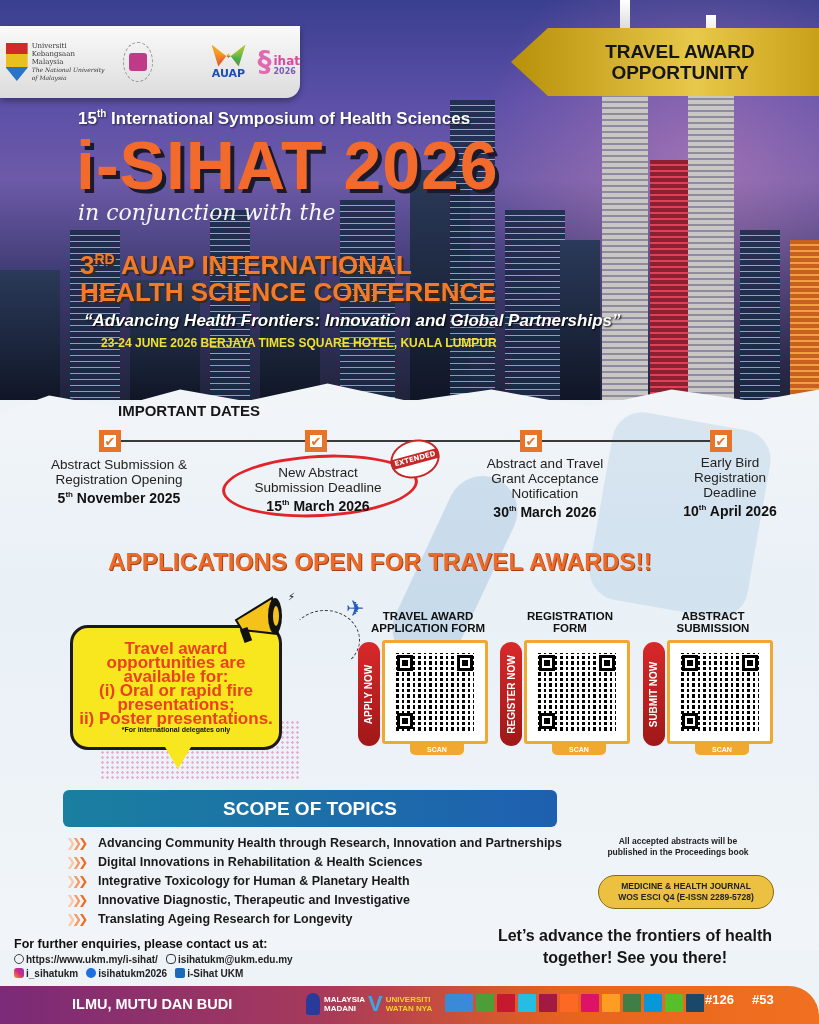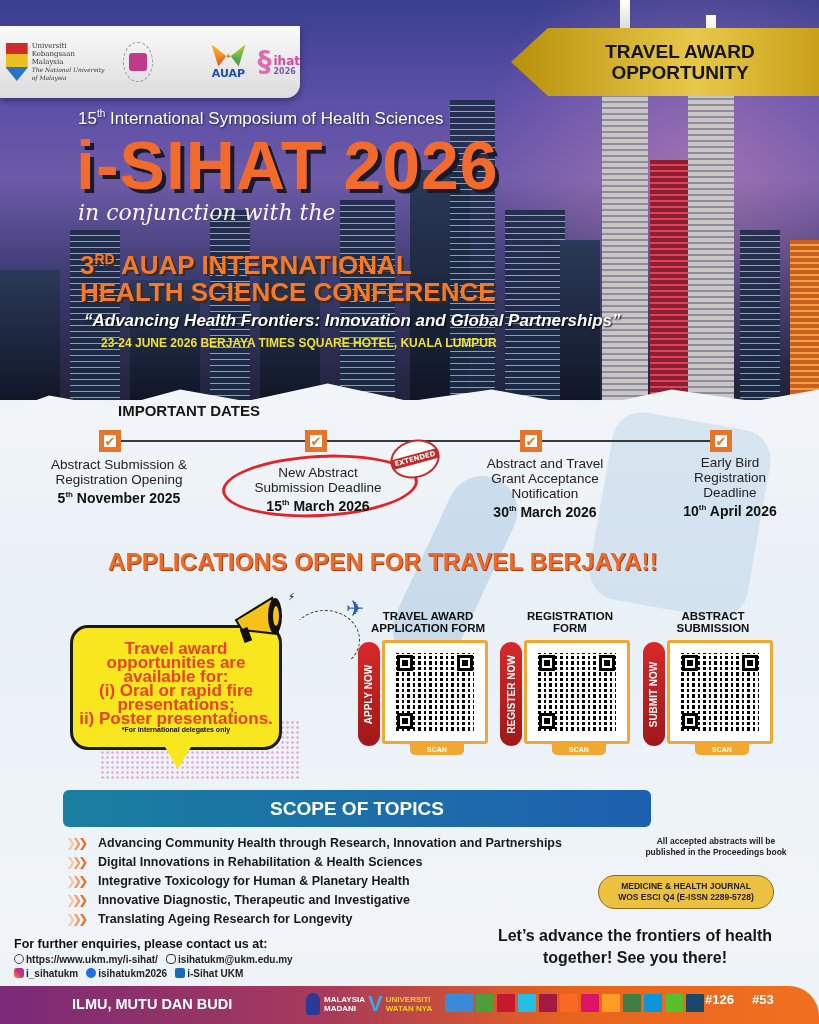--- a/index.html
+++ b/index.html
@@ -24,21 +24,21 @@
   .auap-mark { width: 34px; height: 22px; background: conic-gradient(from 200deg, #e23a3a, #f4a020, #f2d020, #40b050, #e23a3a); clip-path: polygon(0 0, 20% 100%, 50% 40%, 80% 100%, 100% 0, 50% 60%); }
   .auap-text { font-weight: bold; color: #1a4fb0; font-size: 11px; }
   .logo-sihat { display: flex; align-items: flex-end; gap: 2px; color: #d84a9e; font-weight: bold; }
   .sihat-fig { font-size: 28px; line-height: 28px; color: #e06ab0; }
   .sihat-txt { font-size: 12px; line-height: 12px; }
   .sihat-yr { font-size: 8px; color: #7a5ab8; display: block; }
 
   .travel-banner { position: absolute; right: 0; top: 28px; width: 308px; height: 68px; background: linear-gradient(90deg, #b8900a, #e8c84a 60%, #c9a018); clip-path: polygon(12% 0, 100% 0, 100% 100%, 12% 100%, 0 50%); display: flex; flex-direction: column; align-items: center; justify-content: center; padding-left: 30px; }
   .travel-banner div { font-weight: bold; font-size: 19px; line-height: 21px; color: #151515; font-family: "Liberation Sans", sans-serif; }
 
-  .symp { position: absolute; left: 78px; top: 108px; color: #fff; font-weight: normal; font-size: 17px; font-family: "Liberation Sans", sans-serif; text-shadow: 1px 1px 2px rgba(0,0,0,0.6); }
+  .symp { position: absolute; left: 78px; top: 108px; color: #fff; font-weight: bold; font-size: 17px; font-family: "Liberation Sans", sans-serif; text-shadow: 1px 1px 2px rgba(0,0,0,0.6); }
   .symp sup { font-size: 10px; }
   .main-title { position: absolute; left: 76px; top: 130px; font-family: "Liberation Sans", sans-serif; font-weight: 900; font-size: 68px; line-height: 70px; color: #f26a2c; text-shadow: 4px 4px 0 #1a1a2a; letter-spacing: 1px; }
   .conj { position: absolute; left: 78px; top: 200px; color: #fff; font-family: "DejaVu Serif", serif; font-style: italic; font-size: 22px; opacity: 0.95; }
   .conf { position: absolute; left: 80px; top: 246px; font-family: "Liberation Sans", sans-serif; font-weight: 900; color: #f27a2a; font-size: 26px; line-height: 27px; text-shadow: 2px 2px 0 #3a2a1a; }
   .conf sup { font-size: 14px; }
   .theme { position: absolute; left: 84px; top: 311px; color: #fff; font-family: "Liberation Sans", sans-serif; font-style: italic; font-weight: bold; font-size: 17px; text-shadow: 1px 1px 2px #000; }
   .venue { position: absolute; left: 92px; top: 336px; color: #f0e030; font-family: "Liberation Sans", sans-serif; font-weight: bold; font-size: 12px; margin-left: 9px; }
 
   .mid { position: absolute; left: 0; top: 360px; width: 819px; height: 590px;
     background: linear-gradient(180deg, #f3f6f9 0%, #e9f0f6 40%, #f1f5f9 100%);
@@ -77,27 +77,27 @@
   .qr { width: 78px; height: 78px; position: relative;
     background:
       repeating-linear-gradient(90deg, #000 0 3px, #fff 3px 6px, #000 6px 8px, #fff 8px 11px),
       #000;
     -webkit-mask: repeating-linear-gradient(0deg, #000 0 4px, transparent 4px 6px, #000 6px 9px, transparent 9px 11px);
   }
   .qr-finder { position: absolute; width: 16px; height: 16px; border: 3px solid #000; background: #fff; }
   .qr-finder::after { content: ""; position: absolute; left: 2px; top: 2px; width: 6px; height: 6px; background: #000; }
   .scan { position: absolute; left: 52px; top: 134px; width: 54px; height: 11px; background: #f0a830; border-radius: 0 0 5px 5px; color: #fff; font-size: 7px; font-weight: bold; text-align: center; line-height: 11px; font-family: "Liberation Sans", sans-serif; }
 
-  .scope-bar { position: absolute; left: 63px; top: 790px; width: 588px; height: 37px; background: linear-gradient(90deg, #1a7fa0, #1e60b0); border-radius: 6px; color: #fff; font-weight: bold; font-size: 19px; display: flex; align-items: center; justify-content: center; font-family: "Liberation Sans", sans-serif; }
+  .scope-bar { position: absolute; left: 63px; top: 790px; width: 494px; height: 37px; background: linear-gradient(90deg, #1a7fa0, #1e60b0); border-radius: 6px; color: #fff; font-weight: bold; font-size: 19px; display: flex; align-items: center; justify-content: center; font-family: "Liberation Sans", sans-serif; }
   .topics { position: absolute; left: 66px; top: 833px; }
   .topic { display: flex; align-items: center; gap: 6px; height: 19px; }
   .chev { color: #ee6a20; font-weight: bold; font-size: 12px; letter-spacing: -4px; width: 26px; }
   .chev .l { color: #f8c8a8; } .chev .m { color: #f49a60; }
   .topic span.tx { font-family: "Liberation Sans", sans-serif; font-weight: bold; font-size: 12.5px; color: #1a1a1a; }
-  .accepted { position: absolute; left: 626px; top: 836px; width: 180px; text-align: center; font-family: "Liberation Sans", sans-serif; font-weight: bold; font-size: 8.5px; line-height: 11px; color: #222; }
+  .accepted { position: absolute; left: 588px; top: 836px; width: 180px; text-align: center; font-family: "Liberation Sans", sans-serif; font-weight: bold; font-size: 8.5px; line-height: 11px; color: #222; }
   .journal { position: absolute; left: 598px; top: 875px; width: 176px; height: 34px; background: #ecc040; border: 1.5px solid #8a6a10; border-radius: 17px; display: flex; flex-direction: column; align-items: center; justify-content: center; font-family: "Liberation Sans", sans-serif; font-weight: bold; font-size: 8.5px; line-height: 11px; color: #222; }
   .enq { position: absolute; left: 14px; top: 937px; font-family: "Liberation Sans", sans-serif; }
   .enq .h { font-weight: bold; font-size: 12.5px; color: #111; margin-bottom: 2px; }
   .enq .row { display: flex; gap: 8px; font-size: 10px; font-weight: bold; color: #222; line-height: 14px; align-items: center; }
   .ic { display: inline-block; width: 10px; height: 10px; border-radius: 3px; margin-right: 2px; vertical-align: -1px; }
   .ic.web { border-radius: 50%; border: 1.5px solid #444; }
   .ic.mail { border: 1.5px solid #333; border-radius: 4px; }
   .ic.ig { background: linear-gradient(45deg, #f2a030, #d8287a, #7a3ad8); }
   .ic.fb { background: #1f6fe0; border-radius: 50%; }
   .ic.li { background: #1a6ab8; border-radius: 2px; }
@@ -218,21 +218,21 @@
   <div>Notification</div>
   <div class="d"><span>30</span><sup>th</sup> <span>March 2026</span></div>
 </div>
 <div class="date-item" style="left:660px;top:455px;width:140px;">
   <div>Early Bird</div>
   <div>Registration</div>
   <div>Deadline</div>
   <div class="d"><span>10</span><sup>th</sup> <span>April 2026</span></div>
 </div>
 
-<div class="apps-title">APPLICATIONS OPEN FOR TRAVEL BERJAYA!!</div>
+<div class="apps-title">APPLICATIONS OPEN FOR TRAVEL AWARDS!!</div>
 
 <div class="bubble-dots"></div>
 <div class="bubble">
   <div class="t">Travel award opportunities are</div>
   <div class="t">available for:</div>
   <div class="t">(i) Oral or rapid fire</div>
   <div class="t">presentations;</div>
   <div class="t">ii) Poster presentations.</div>
   <div class="n">*For international delegates only</div>
 </div>

